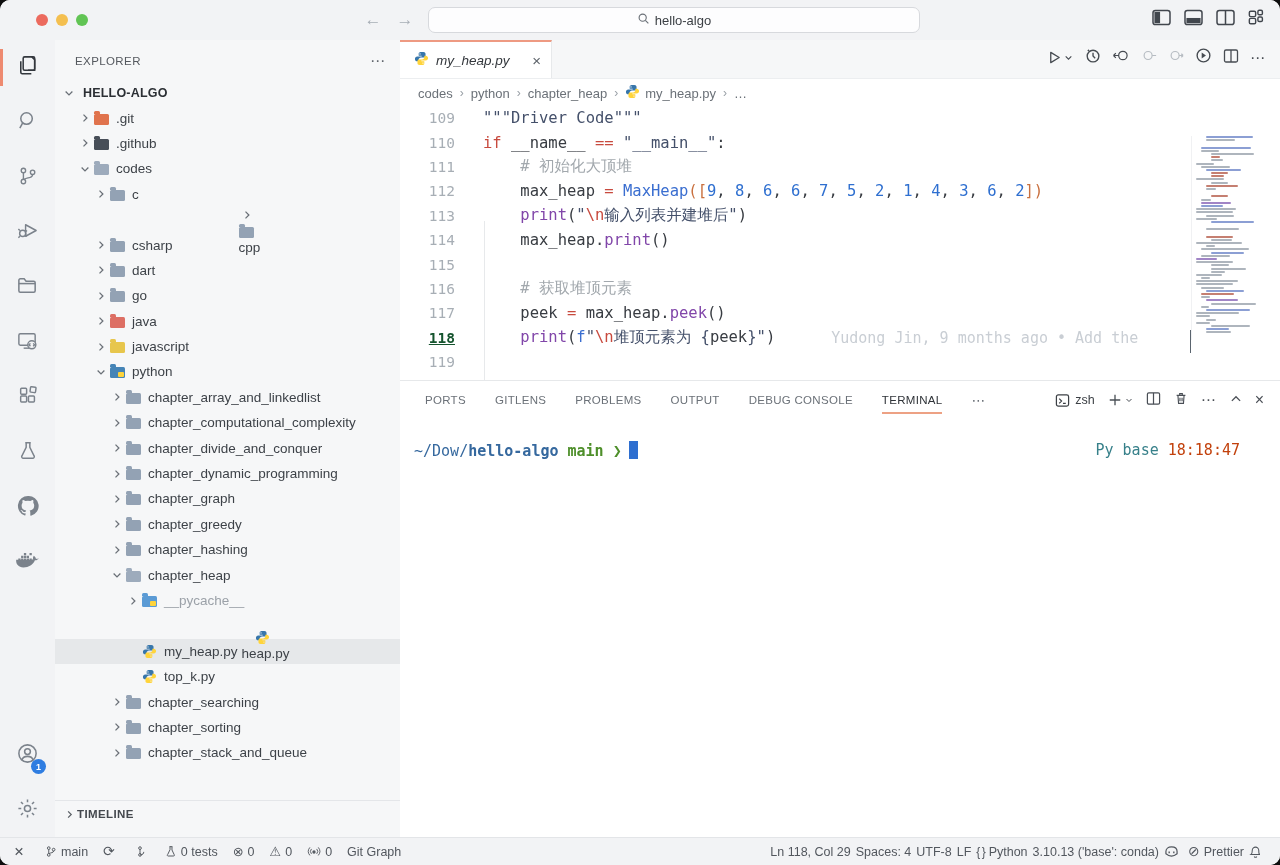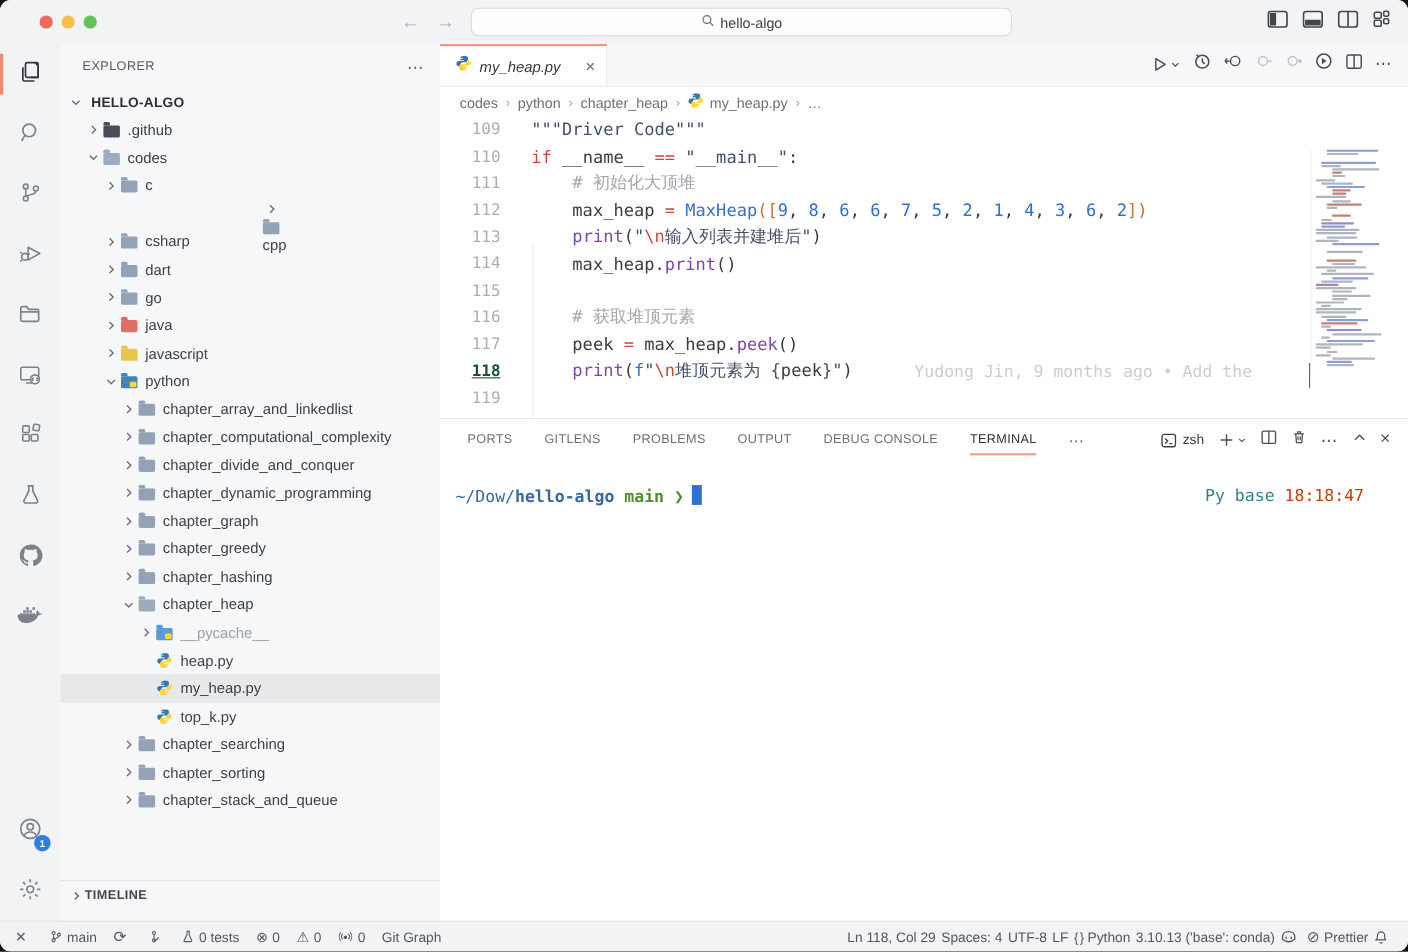--- a/index.html
+++ b/index.html
@@ -253,20 +253,31 @@
           </span>
           <span class="tlabel">HELLO-ALGO</span>
         </div>
         <div class="trow" style="padding-left: 22px;">
           <span class="twist ">
             <svg width="12" height="12" viewBox="0 0 16 16" fill="none" stroke="#6b7178" stroke-width="1.7">
               <path d="M6 3.5l4.5 4.5L6 12.5"></path>
             </svg>
           </span>
           <span class="ticon">
+            <span class="folder folder-git"></span>
+          </span>
+          <span class="tlabel">.git</span>
+        </div>
+        <div class="trow" style="padding-left: 22px;">
+          <span class="twist ">
+            <svg width="12" height="12" viewBox="0 0 16 16" fill="none" stroke="#6b7178" stroke-width="1.7">
+              <path d="M6 3.5l4.5 4.5L6 12.5"></path>
+            </svg>
+          </span>
+          <span class="ticon">
             <span class="folder folder-github"></span>
           </span>
           <span class="tlabel">.github</span>
         </div>
         <div class="trow" style="padding-left: 22px;">
           <span class="twist down">
             <svg width="12" height="12" viewBox="0 0 16 16" fill="none" stroke="#6b7178" stroke-width="1.7">
               <path d="M6 3.5l4.5 4.5L6 12.5"></path>
             </svg>
           </span>
@@ -455,21 +466,21 @@
           <span class="twist ">
             <svg width="12" height="12" viewBox="0 0 16 16" fill="none" stroke="#6b7178" stroke-width="1.7">
               <path d="M6 3.5l4.5 4.5L6 12.5"></path>
             </svg>
           </span>
           <span class="ticon">
             <span class="folder folder-pycache"></span>
           </span>
           <span class="tlabel">__pycache__</span>
         </div>
-        <div class="trow" style="padding-left: 70px;">
+        <div class="trow" style="padding-left: 70px; flex-direction: column;">
           <span class="twist"></span>
           <span class="ticon">
             <svg width="15" height="15" viewBox="0 0 16 16">
               <path fill="#3776ab" d="M8 1C5 1 5 2.3 5 3v2h3.2v.9H3.5C2 5.9 1 7 1 8.5S2 11 3.5 11H5V9.4C5 8 6 7 7.5 7h3.2c.9 0 1.6-.7 1.6-1.6V3c0-1.7-1.4-2-4.3-2zM6.4 2.4a.7.7 0 110 1.4.7.7 0 010-1.4z"></path>
               <path fill="#ffd43b" d="M8 15c3 0 3-1.3 3-2v-2H7.8v-.9h4.7c1.5 0 2.5-1.1 2.5-2.6S13.9 5 12.5 5H11v1.6C11 8 10 9 8.5 9H5.3c-.9 0-1.6.7-1.6 1.6V13c0 1.7 1.4 2 4.3 2zm1.6-1.4a.7.7 0 110-1.4.7.7 0 010 1.4z"></path>
             </svg>
           </span>
           <span class="tlabel">heap.py</span>
         </div>
         <div class="trow selected" style="padding-left: 70px;">

